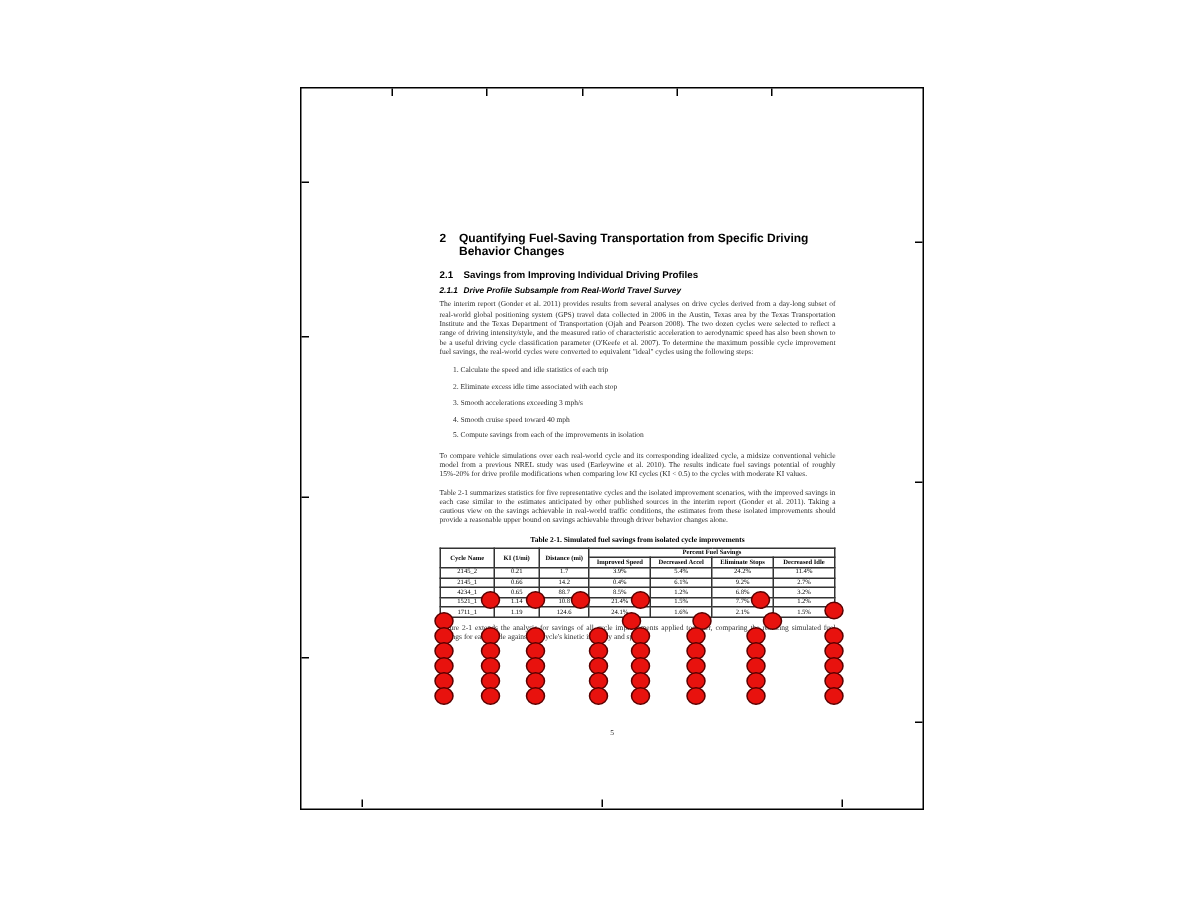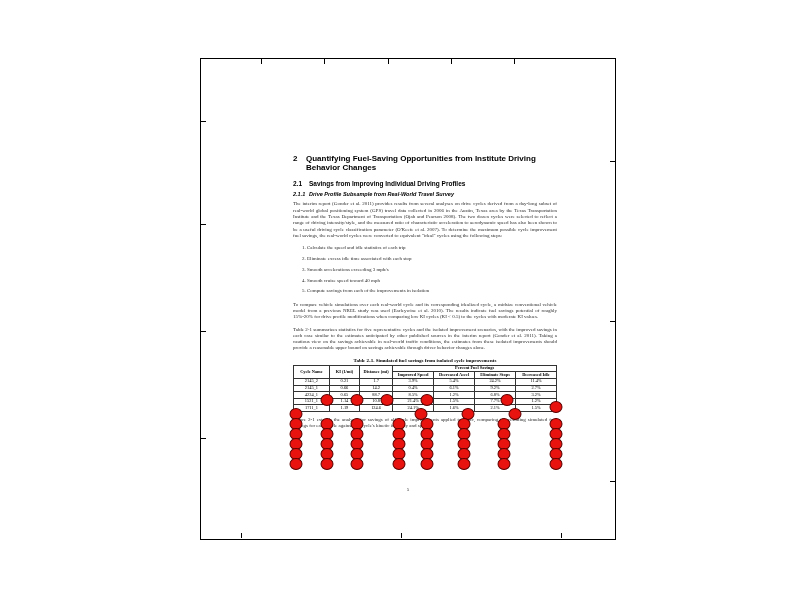--- a/index.html
+++ b/index.html
@@ -28,21 +28,21 @@
 </head>
 <body>
 
 <div id="canvas">
   <div class="page">
 
     <div class="content">
 
       <h1 class="sec">
         <span class="num">2</span>
-        <span>Quantifying Fuel-Saving Opportunities from Institute Driving Behavior Changes</span>
+        <span>Quantifying Fuel-Saving Transportation from Specific Driving Behavior Changes</span>
       </h1>
 
       <h2 class="sub">
         <span class="num">2.1</span>
         <span>Savings from Improving Individual Driving Profiles</span>
       </h2>
 
       <h3 class="subsub">
         <span class="num">2.1.1</span>
         <span>Drive Profile Subsample from Real-World Travel Survey</span>

